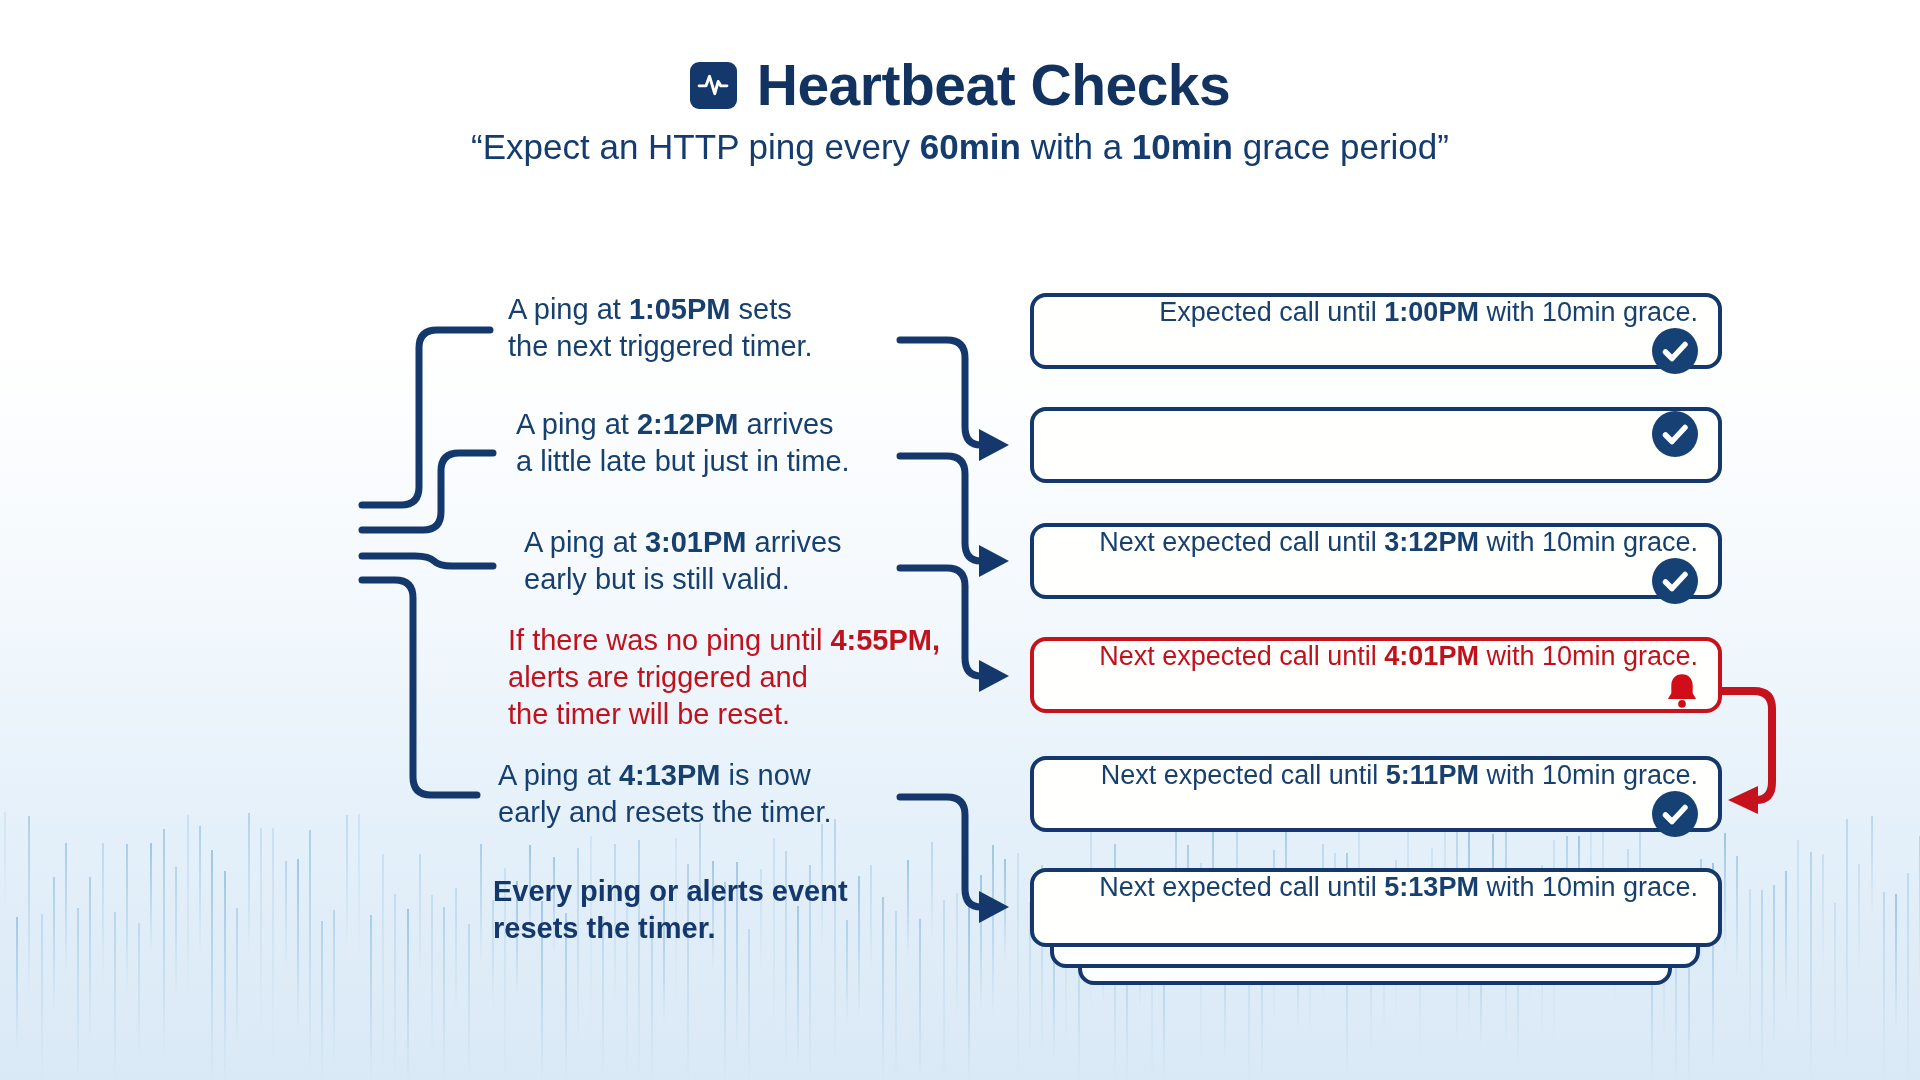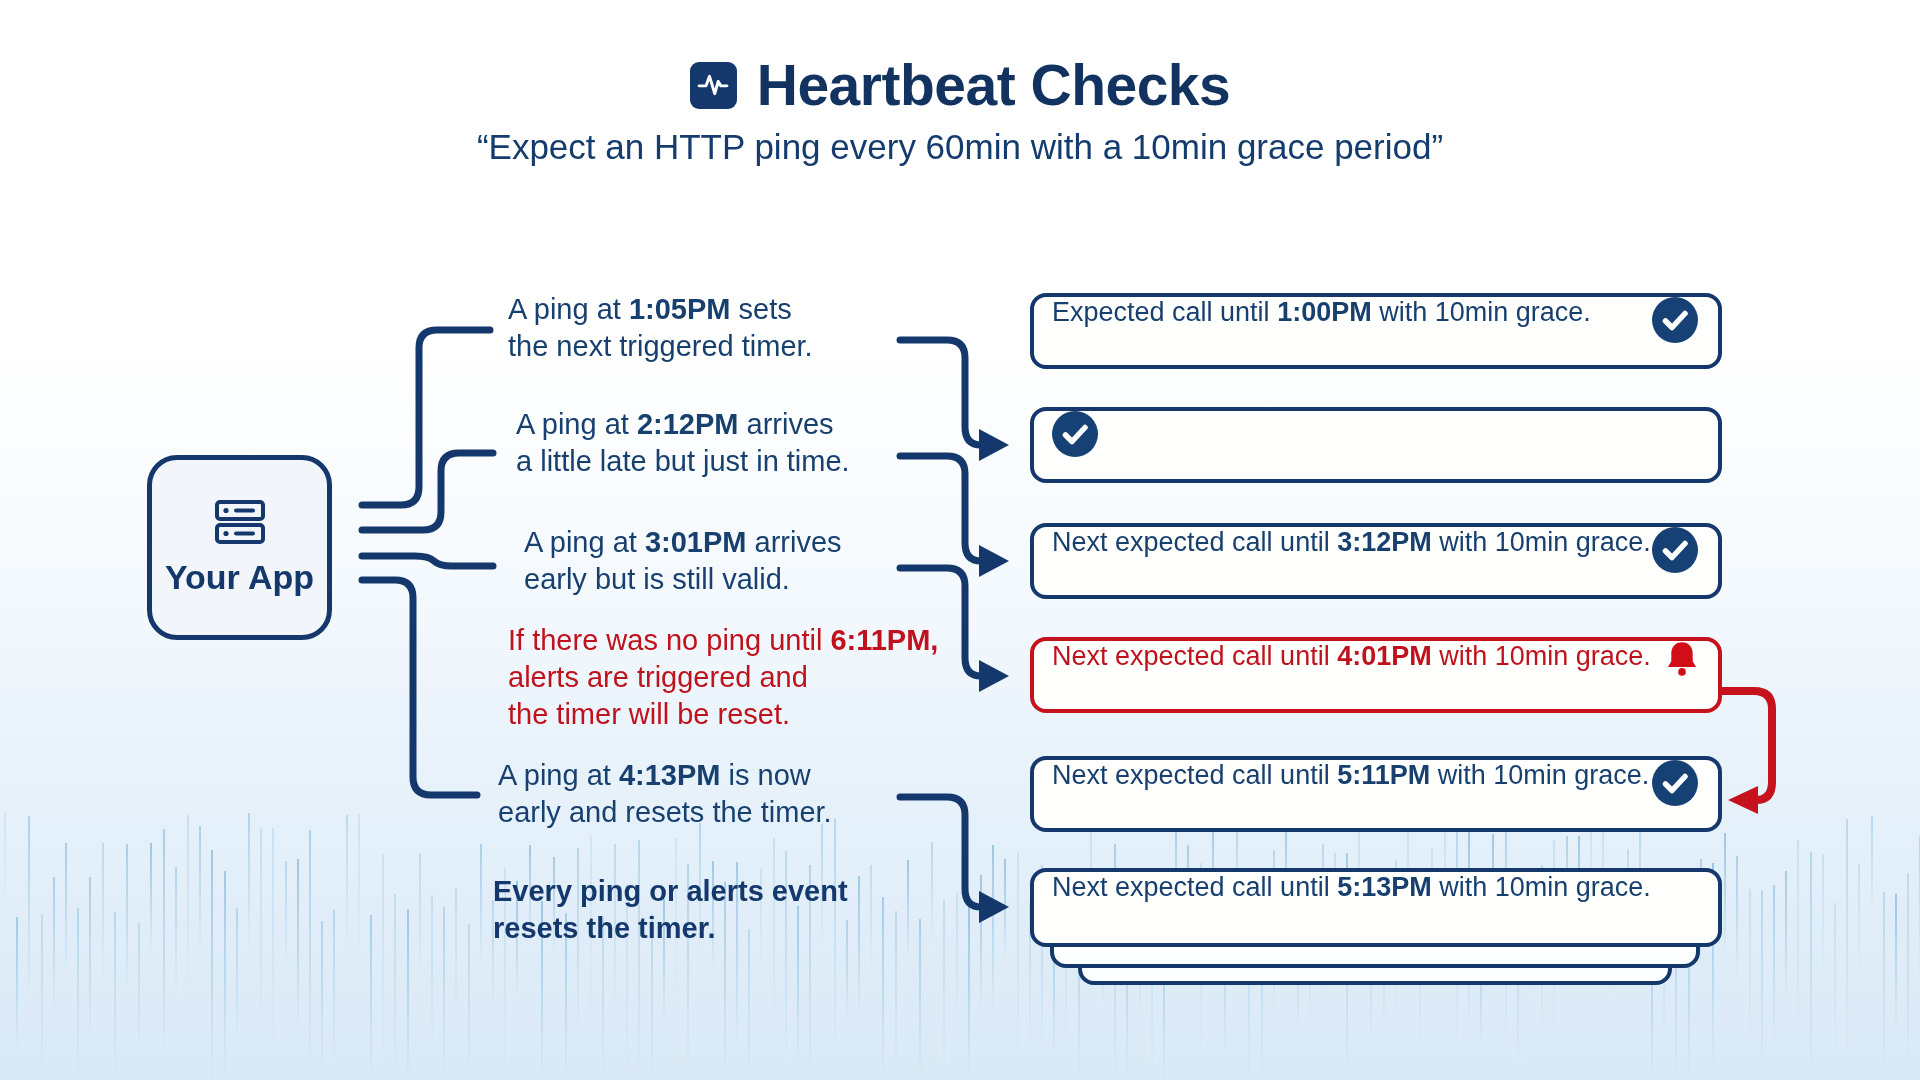--- a/index.html
+++ b/index.html
@@ -11,35 +11,35 @@
   
   .wave{position:absolute;left:0;top:812px;width:1920px;height:268px;z-index:0;}
   .wave i{position:absolute;width:2px;display:block;}
   
   svg.connectors{position:absolute;left:0;top:0;width:1920px;height:1080px;z-index:2;}
   
   .header{position:absolute;left:0;top:52px;width:100%;display:flex;justify-content:center;align-items:center;gap:20px;z-index:3;}
   .title-icon{width:47px;height:47px;background:#14386b;border-radius:9px;display:flex;align-items:center;justify-content:center;flex:0 0 auto;}
   .title{font-size:57px;font-weight:800;color:#12335f;letter-spacing:-0.5px;}
   .subtitle{position:absolute;left:0;top:127px;width:100%;text-align:center;font-size:35px;color:#153c6e;z-index:3;}
-  .subtitle b{font-weight:400;}
+  .subtitle b{font-weight:700;}
   
   .app-box{position:absolute;left:147px;top:455px;width:185px;height:185px;box-sizing:border-box;
     border:5px solid #14386b;border-radius:30px;background:#f2f6fa;z-index:3;
     display:flex;flex-direction:column;align-items:center;justify-content:center;gap:8px;}
   .app-label{font-size:34px;font-weight:700;color:#14386b;}
   
   .note{position:absolute;font-size:29px;line-height:37px;color:#17406f;white-space:nowrap;z-index:3;}
   .note b{font-weight:700;}
   .note.red{color:#c0121d;}
   .note.boldall{font-weight:700;color:#14386b;}
   
   .tbox{position:absolute;left:1030px;width:692px;height:76px;box-sizing:border-box;
     background:#fffffe;border:4px solid #14386b;border-radius:16px;z-index:3;
-    display:flex;align-items:flex-start;justify-content:space-between;padding:0 20px 0 18px;}
+    display:flex;align-items:flex-end;justify-content:space-between;padding:0 20px 0 18px;flex-direction:column;}
   .tbox .txt{font-size:27px;color:#17406f;white-space:nowrap;}
   .tbox .txt b{font-weight:700;}
   .tbox.red{border-color:#c5121c;}
   .tbox.red .txt{color:#c0121d;}
   .ticon{flex:0 0 auto;display:flex;align-items:center;justify-content:center;}
   
   .stack{position:absolute;background:#fdfeff;border:4px solid #14386b;border-radius:16px;box-sizing:border-box;}
   .stack.l2{left:1050px;top:884px;width:650px;height:84px;z-index:2;}
   .stack.l3{left:1078px;top:894px;width:594px;height:91px;z-index:1;}
 </style>
@@ -238,51 +238,36 @@
     <span class="title-icon">
       <svg width="40" height="40" viewBox="0 0 46 46">
         <polyline points="7,24 15,24 19,13 25,33 29,19 32,24 39,24" fill="none" stroke="#ffffff" stroke-width="3.4" stroke-linecap="round" stroke-linejoin="round"></polyline>
       </svg>
     </span>
     <span class="title">Heartbeat Checks</span>
   </div>
 
   <div class="subtitle" id="subtitle">“Expect an HTTP ping every <b>60min</b> with a <b>10min</b> grace period”</div>
 
-  <div class="app-box">
-    <span>
-      <svg width="54" height="48" viewBox="0 0 54 48">
-        <g fill="none" stroke="#14386b" stroke-width="4" stroke-linecap="round" stroke-linejoin="round">
-          <rect x="4" y="4" width="46" height="17" rx="3"></rect>
-          <rect x="4" y="27" width="46" height="17" rx="3"></rect>
-          <line x1="23" y1="12.5" x2="40" y2="12.5"></line>
-          <line x1="23" y1="35.5" x2="40" y2="35.5"></line>
-        </g>
-        <circle cx="13" cy="12.5" r="2.6" fill="#14386b"></circle>
-        <circle cx="13" cy="35.5" r="2.6" fill="#14386b"></circle>
-      </svg>
-    </span>
-    <span class="app-label">Your App</span>
-  </div>
 
   <div id="notes">
       <div class="note" style="top: 291px; left: 508px;">
         <div>A ping at <b>1:05PM</b> sets</div>
         <div>the next triggered timer.</div>
       </div>
       <div class="note" style="top: 406px; left: 516px;">
         <div>A ping at <b>2:12PM</b> arrives</div>
         <div>a little late but just in time.</div>
       </div>
       <div class="note" style="top: 524px; left: 524px;">
         <div>A ping at <b>3:01PM</b> arrives</div>
         <div>early but is still valid.</div>
       </div>
       <div class="note red" style="top: 622px; left: 508px;">
-        <div>If there was no ping until <b>6:11PM,</b></div>
+        <div>If there was no ping until <b>4:55PM,</b></div>
         <div>alerts are triggered and</div>
         <div>the timer will be reset.</div>
       </div>
       <div class="note" style="top: 757px; left: 498px;">
         <div>A ping at <b>4:13PM</b> is now</div>
         <div>early and resets the timer.</div>
       </div>
       <div class="note boldall" style="top: 873px; left: 493px;">
         <div>Every ping or alerts event</div>
         <div>resets the timer.</div>

